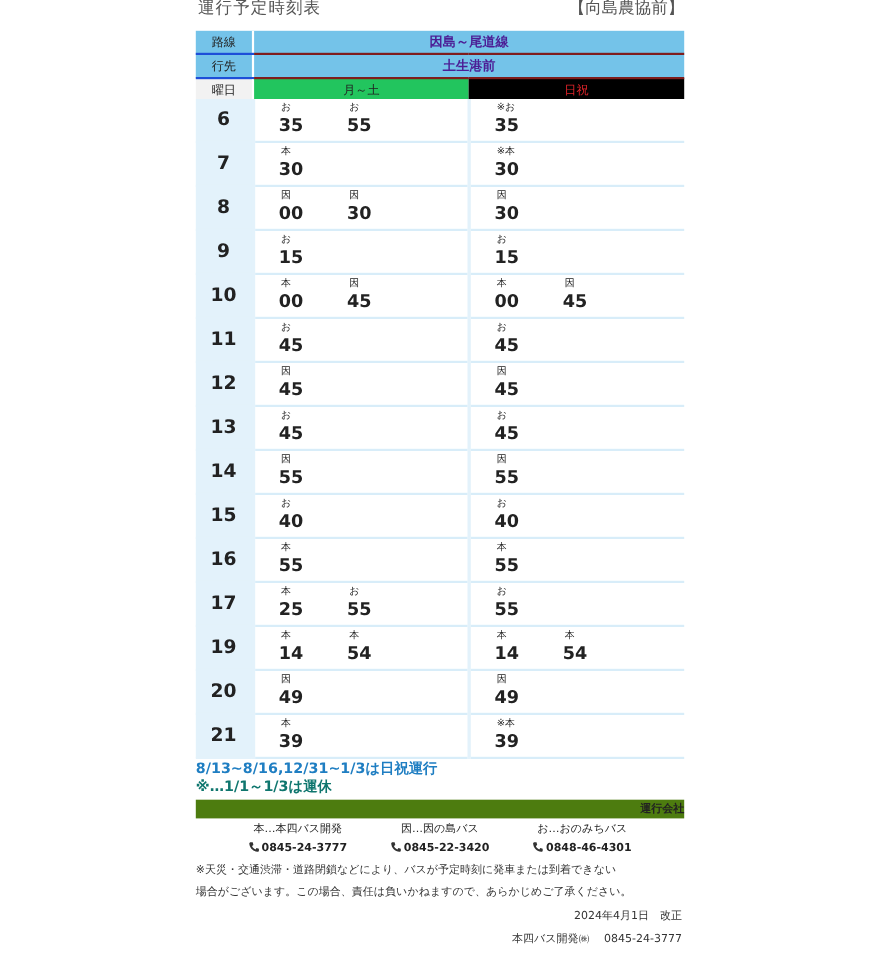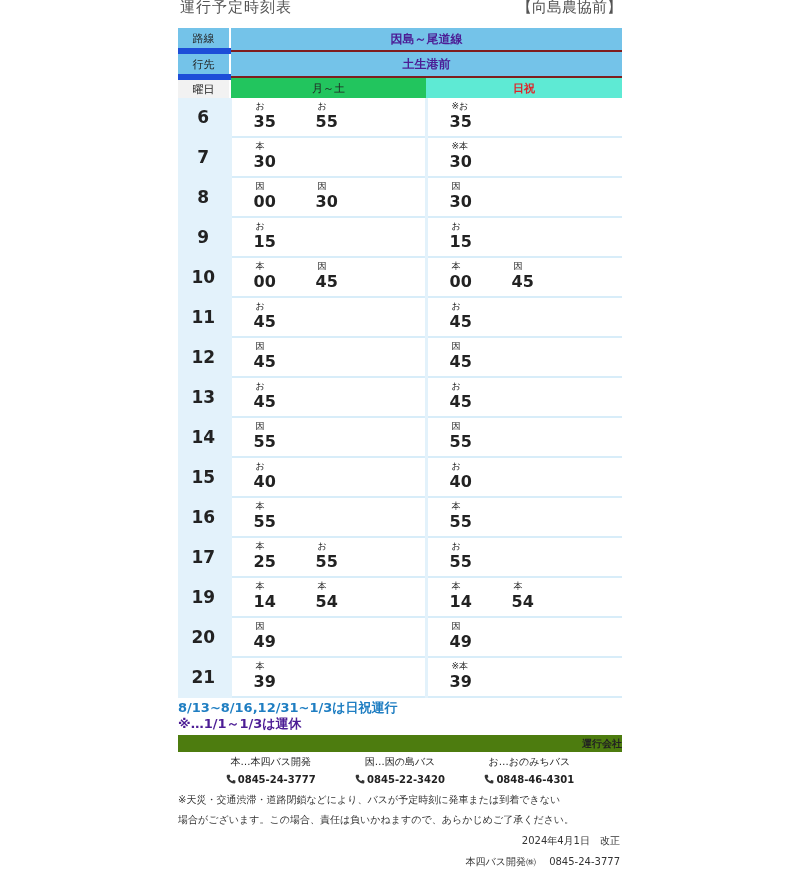--- a/index.html
+++ b/index.html
@@ -3,34 +3,34 @@
 <meta charset="utf-8">
 <style>
   html, body { margin:0; padding:0; background:#ffffff; }
   body { width:800px; height:886px; position:relative; font-family:"DejaVu Sans", "Liberation Sans", sans-serif; color:#222; overflow:hidden; }
   .wrap { position:absolute; left:178px; top:0; width:444px; }
   .title-row { height:28px; position:relative; }
   .title-left { position:absolute; left:2px; top:-2px; font-size:15px; color:#555; letter-spacing:1px; }
   .title-right { position:absolute; right:0; top:-2px; font-size:15px; color:#555; }
   table.tt { width:444px; border-collapse:collapse; table-layout:fixed; }
   table.tt td { padding:0; }
-  .hd-label { width:50px; background:#74c3e9; text-align:center; font-size:11px; color:#222; height:20px; border-right:2px solid #fff; border-bottom:6px solid #1d4ed8; }
+  .hd-label { width:50px; background:#74c3e9; text-align:center; font-size:11px; color:#222; height:20px; border-right:2px solid #fff; border-bottom:2px solid #1d4ed8; }
   .hd-value { background:#74c3e9; text-align:center; font-size:12px; font-weight:bold; color:#4c1d95; height:20px; border-bottom:2px solid #7f1d1d; }
   .day-label { width:50px; background:#f2f2f2; text-align:center; font-size:11px; height:18px; border-right:2px solid #fff; }
   .day-weekday { background:#22c55e; text-align:center; font-size:11px; }
-  .day-holiday { background:#5eead4; text-align:center; font-size:11px; color:#e0242a;font-weight:bold; }
+  .day-holiday { background:#000000; text-align:center; font-size:11px; color:#e0242a; }
   .hour { width:50px; background:#e3f2fb; text-align:center; font-size:17px; font-weight:bold; height:38px; border-right:3px solid #e3f2fb; border-bottom:2px solid #e3f2fb; }
   .cell { height:38px; border-bottom:2px solid #d8edf9; vertical-align:top; position:relative; }
   .cell.left { border-right:3px solid #e3f2fb; }
   .dep { display:inline-block; width:66px; text-align:left; padding-left:24px; box-sizing:border-box; vertical-align:top; margin-right:-4px; }
   .dep .mk { display:block; font-size:9px; line-height:12px; height:12px; margin-top:2px; white-space:nowrap; }
   .dep .mm { display:block; font-size:16px; font-weight:bold; line-height:20px; margin-left:-2px; }
   .notes { margin-top:2px; font-size:13px; font-weight:bold; line-height:16px; }
   .note-blue { color:#1f7ec2; }
-  .note-red { color:#4c1d95; }
+  .note-red { color:#0f766e; }
   .op-head { background:#4d7c0f; text-align:right; font-size:10px; font-weight:bold; height:17px; line-height:17px; margin-top:3px; }
   .ops { display:flex; justify-content:space-around; padding:2px 28px 0 28px; }
   .op { text-align:center; }
   .op-name { font-size:10px; font-weight:normal; line-height:16px; }
   .op-tel { font-size:10px; font-weight:bold; line-height:20px; }
   .phone { display:inline-block; width:10px; height:10px; margin-right:2px; vertical-align:-1px; }
   .disclaimer { font-size:10px; line-height:20px; color:#333; margin-top:0; }
   .rev { text-align:right; font-size:10px; line-height:22px; color:#333; padding-right:2px; }
   .company { text-align:right; font-size:10px; line-height:20px; color:#333; padding-right:2px; }
 </style>

